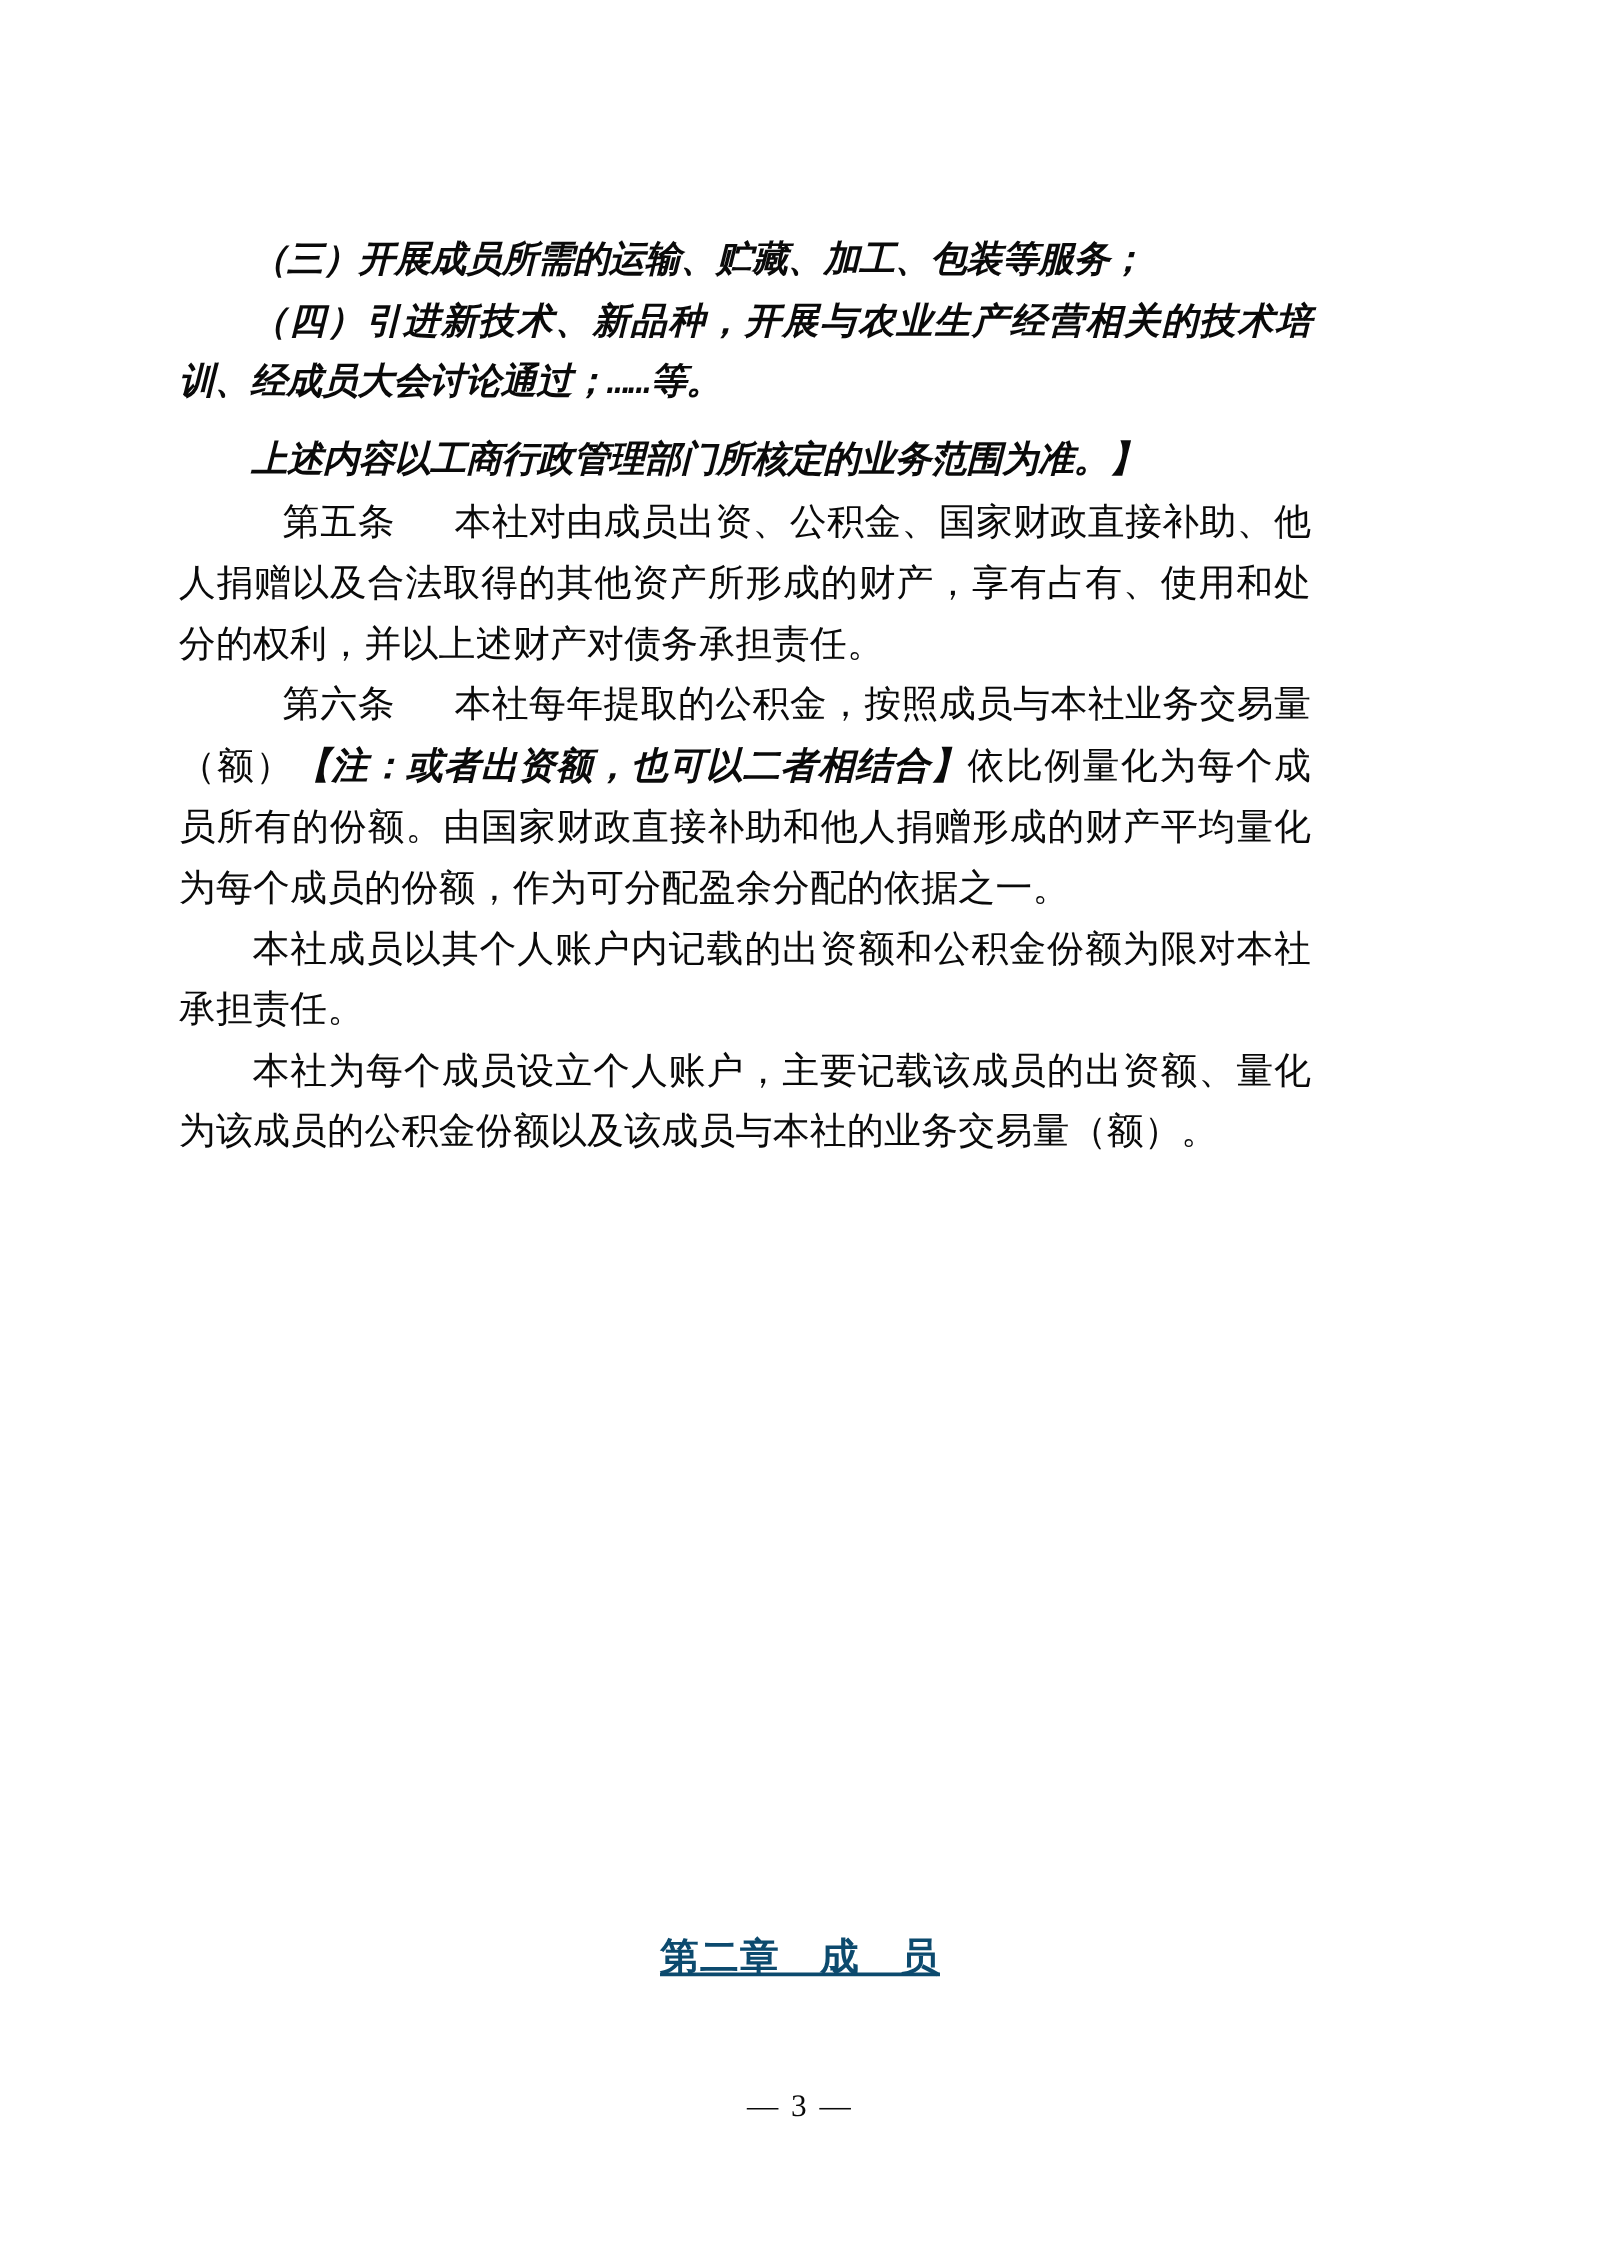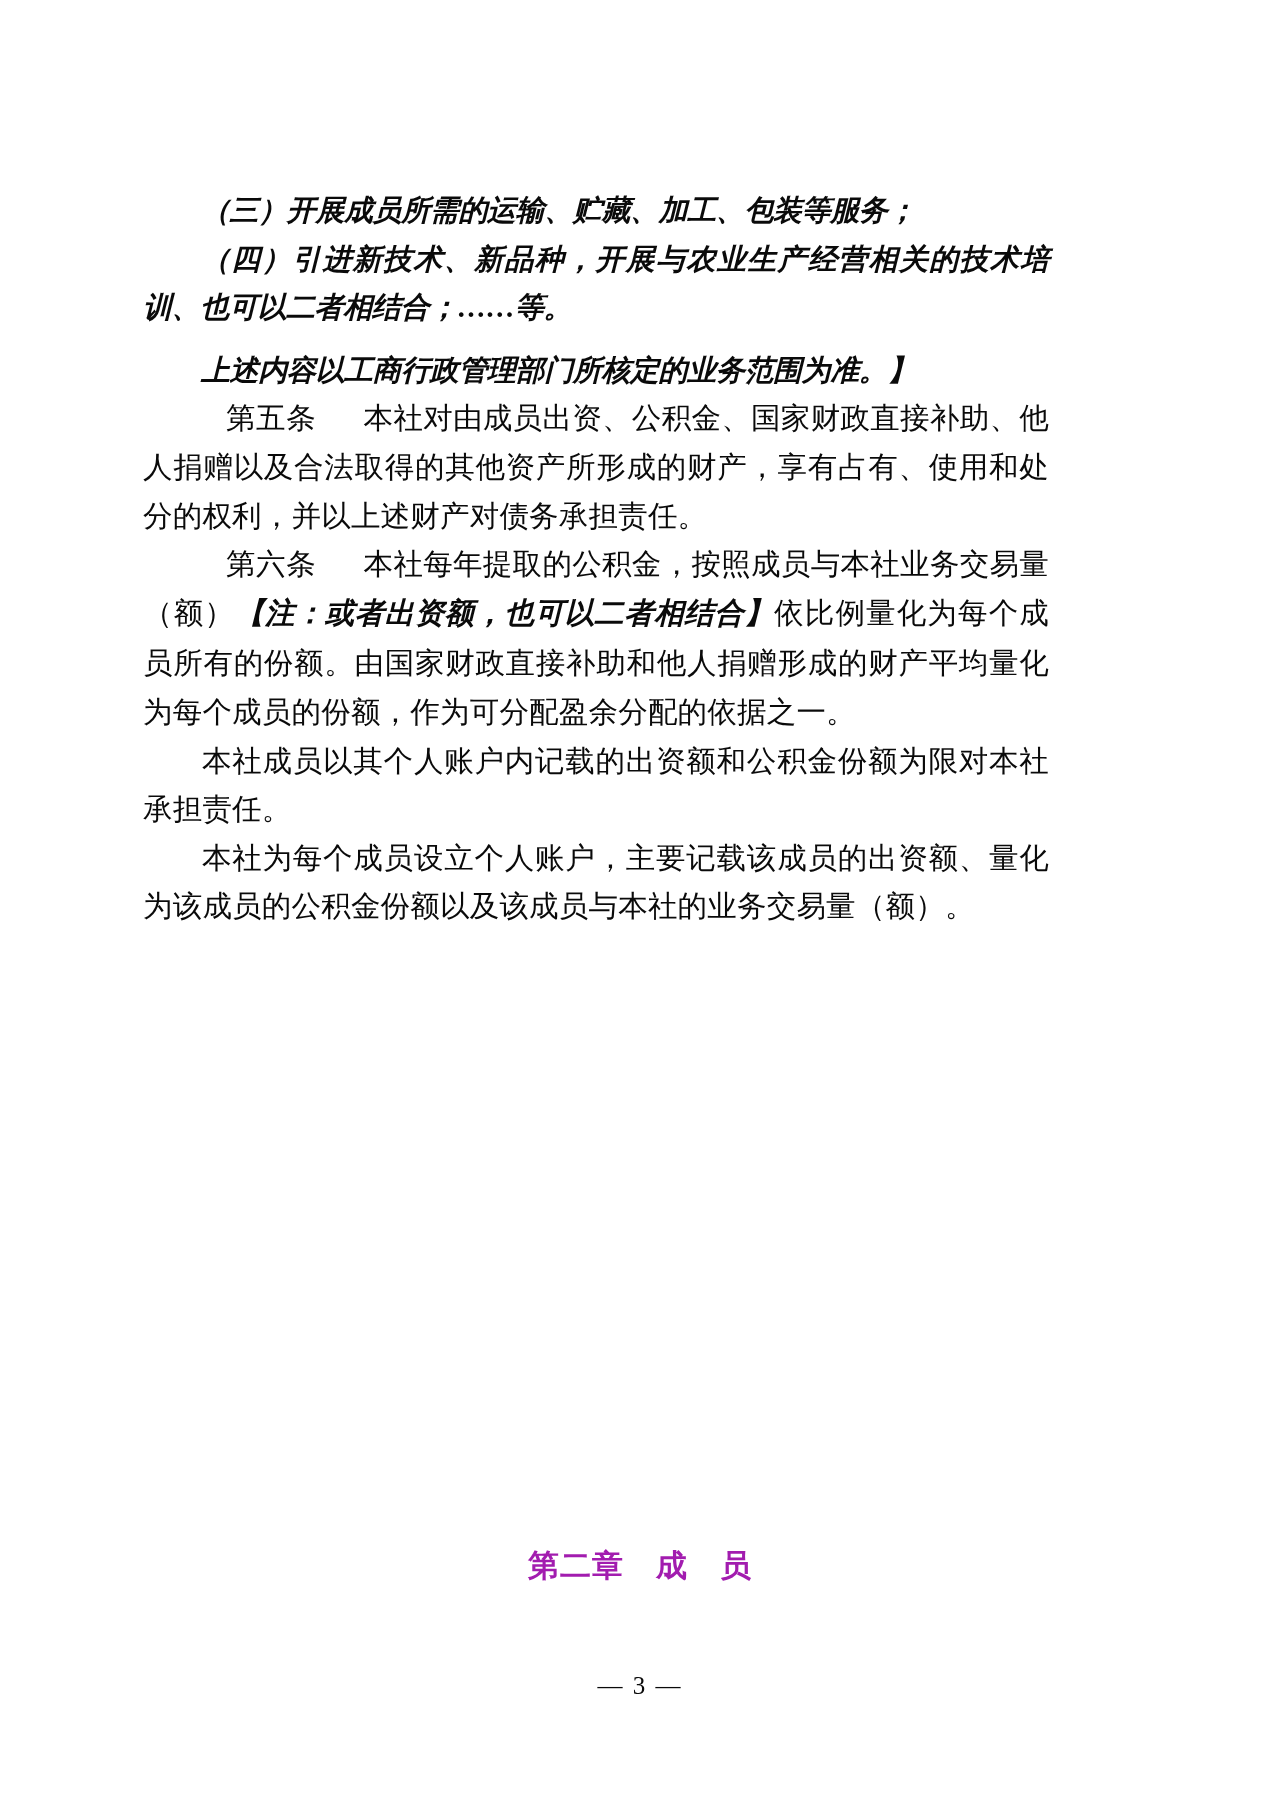--- a/index.html
+++ b/index.html
@@ -52,21 +52,21 @@
   .note-italic {
     font-style: italic;
     font-weight: bold;
     font-family: Liberation Mono, monospace;
     letter-spacing: -0.5px;
   }
 
   .clause-italic {
     font-style: italic;
     font-weight: bold;
-    font-family: Liberation Serif, serif;
+    font-family: Liberation Mono, monospace;
     font-size: 29px;
     line-height: 48.6px;
     text-align: justify;
     text-justify: inter-character;
     text-align-last: left;
     letter-spacing: -0.4px;
     word-break: break-all;
     margin: 0;
   }
 
@@ -79,21 +79,22 @@
   .chapter-heading {
     position: absolute;
     left: 0;
     top: 1545px;
     width: 1280px;
     text-align: center;
     font-family: "DejaVu Sans", "Liberation Sans", sans-serif;
     font-weight: bold;
     font-size: 31px;
     letter-spacing: 1px;
-    color: #a21caf;
+    color: #0c4a6e;
+    text-decoration: underline;
   }
 
   
   .page-number {
     position: absolute;
     left: 0;
     top: 1672px;
     width: 1280px;
     text-align: center;
     font-family: "Liberation Serif", "DejaVu Serif", serif;
@@ -107,21 +108,21 @@
 </style>
 </head>
 <body>
 
 <div class="page">
 
   <div class="content">
 
     <p class="clause-italic" style="text-indent:2em;">（三）开展成员所需的运输、贮藏、加工、包装等服务；</p>
 
-    <p class="clause-italic" style="text-indent:2em;">（四）引进新技术、新品种，开展与农业生产经营相关的技术培训、也可以二者相结合；……等。</p>
+    <p class="clause-italic" style="text-indent:2em;">（四）引进新技术、新品种，开展与农业生产经营相关的技术培训、经成员大会讨论通过；……等。</p>
 
     <p class="clause-italic" style="text-indent:2em; margin-top:14px;">上述内容以工商行政管理部门所核定的业务范围为准。】</p>
 
     <p class="para indent2"><span class="clause-num">第五条</span><span class="wide-space-2"></span><span>本社对由成员出资、公积金、国家财政直接补助、他人捐赠以及合法取得的其他资产所形成的财产，享有占有、使用和处分的权利，并以上述财产对债务承担责任。</span></p>
 
     <p class="para indent2"><span class="clause-num">第六条</span><span class="wide-space-2"></span><span>本社每年提取的公积金，按照成员与本社业务交易量（额）</span><span class="note-italic">【注：或者出资额，也可以二者相结合】</span><span>依比例量化为每个成员所有的份额。由国家财政直接补助和他人捐赠形成的财产平均量化为每个成员的份额，作为可分配盈余分配的依据之一。</span></p>
 
     <p class="para indent2">本社成员以其个人账户内记载的出资额和公积金份额为限对本社承担责任。</p>
 
     <p class="para indent2">本社为每个成员设立个人账户，主要记载该成员的出资额、量化为该成员的公积金份额以及该成员与本社的业务交易量（额）。</p>

